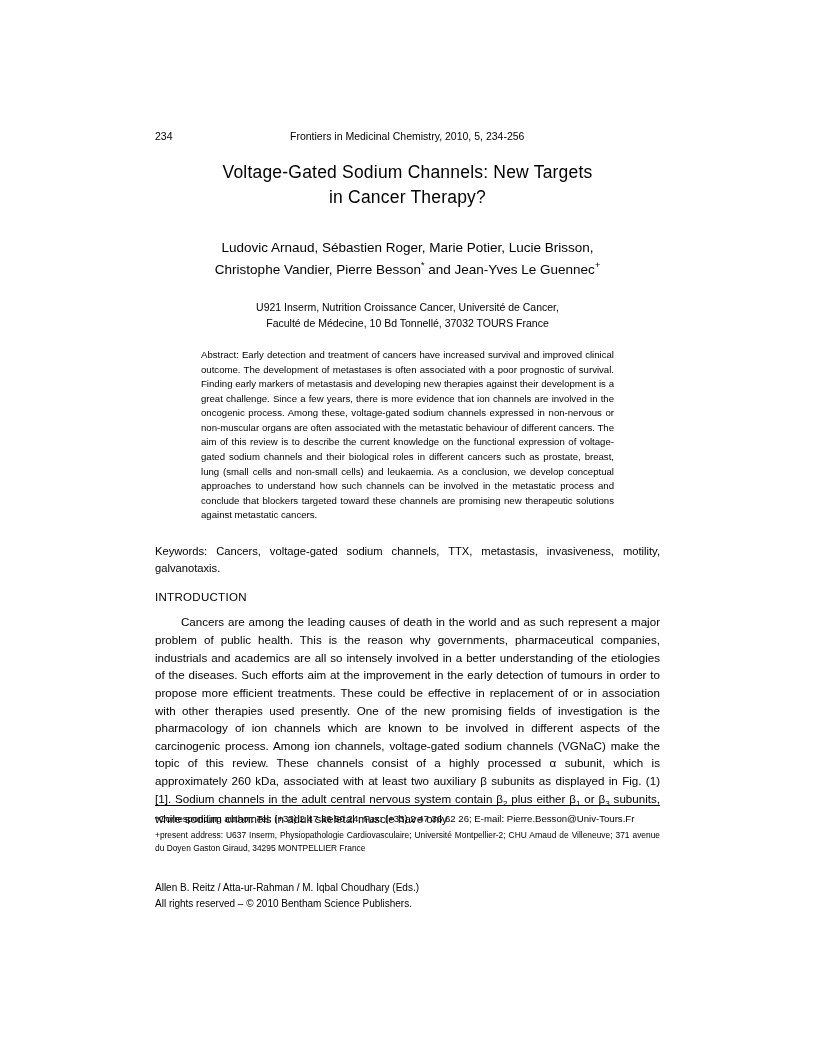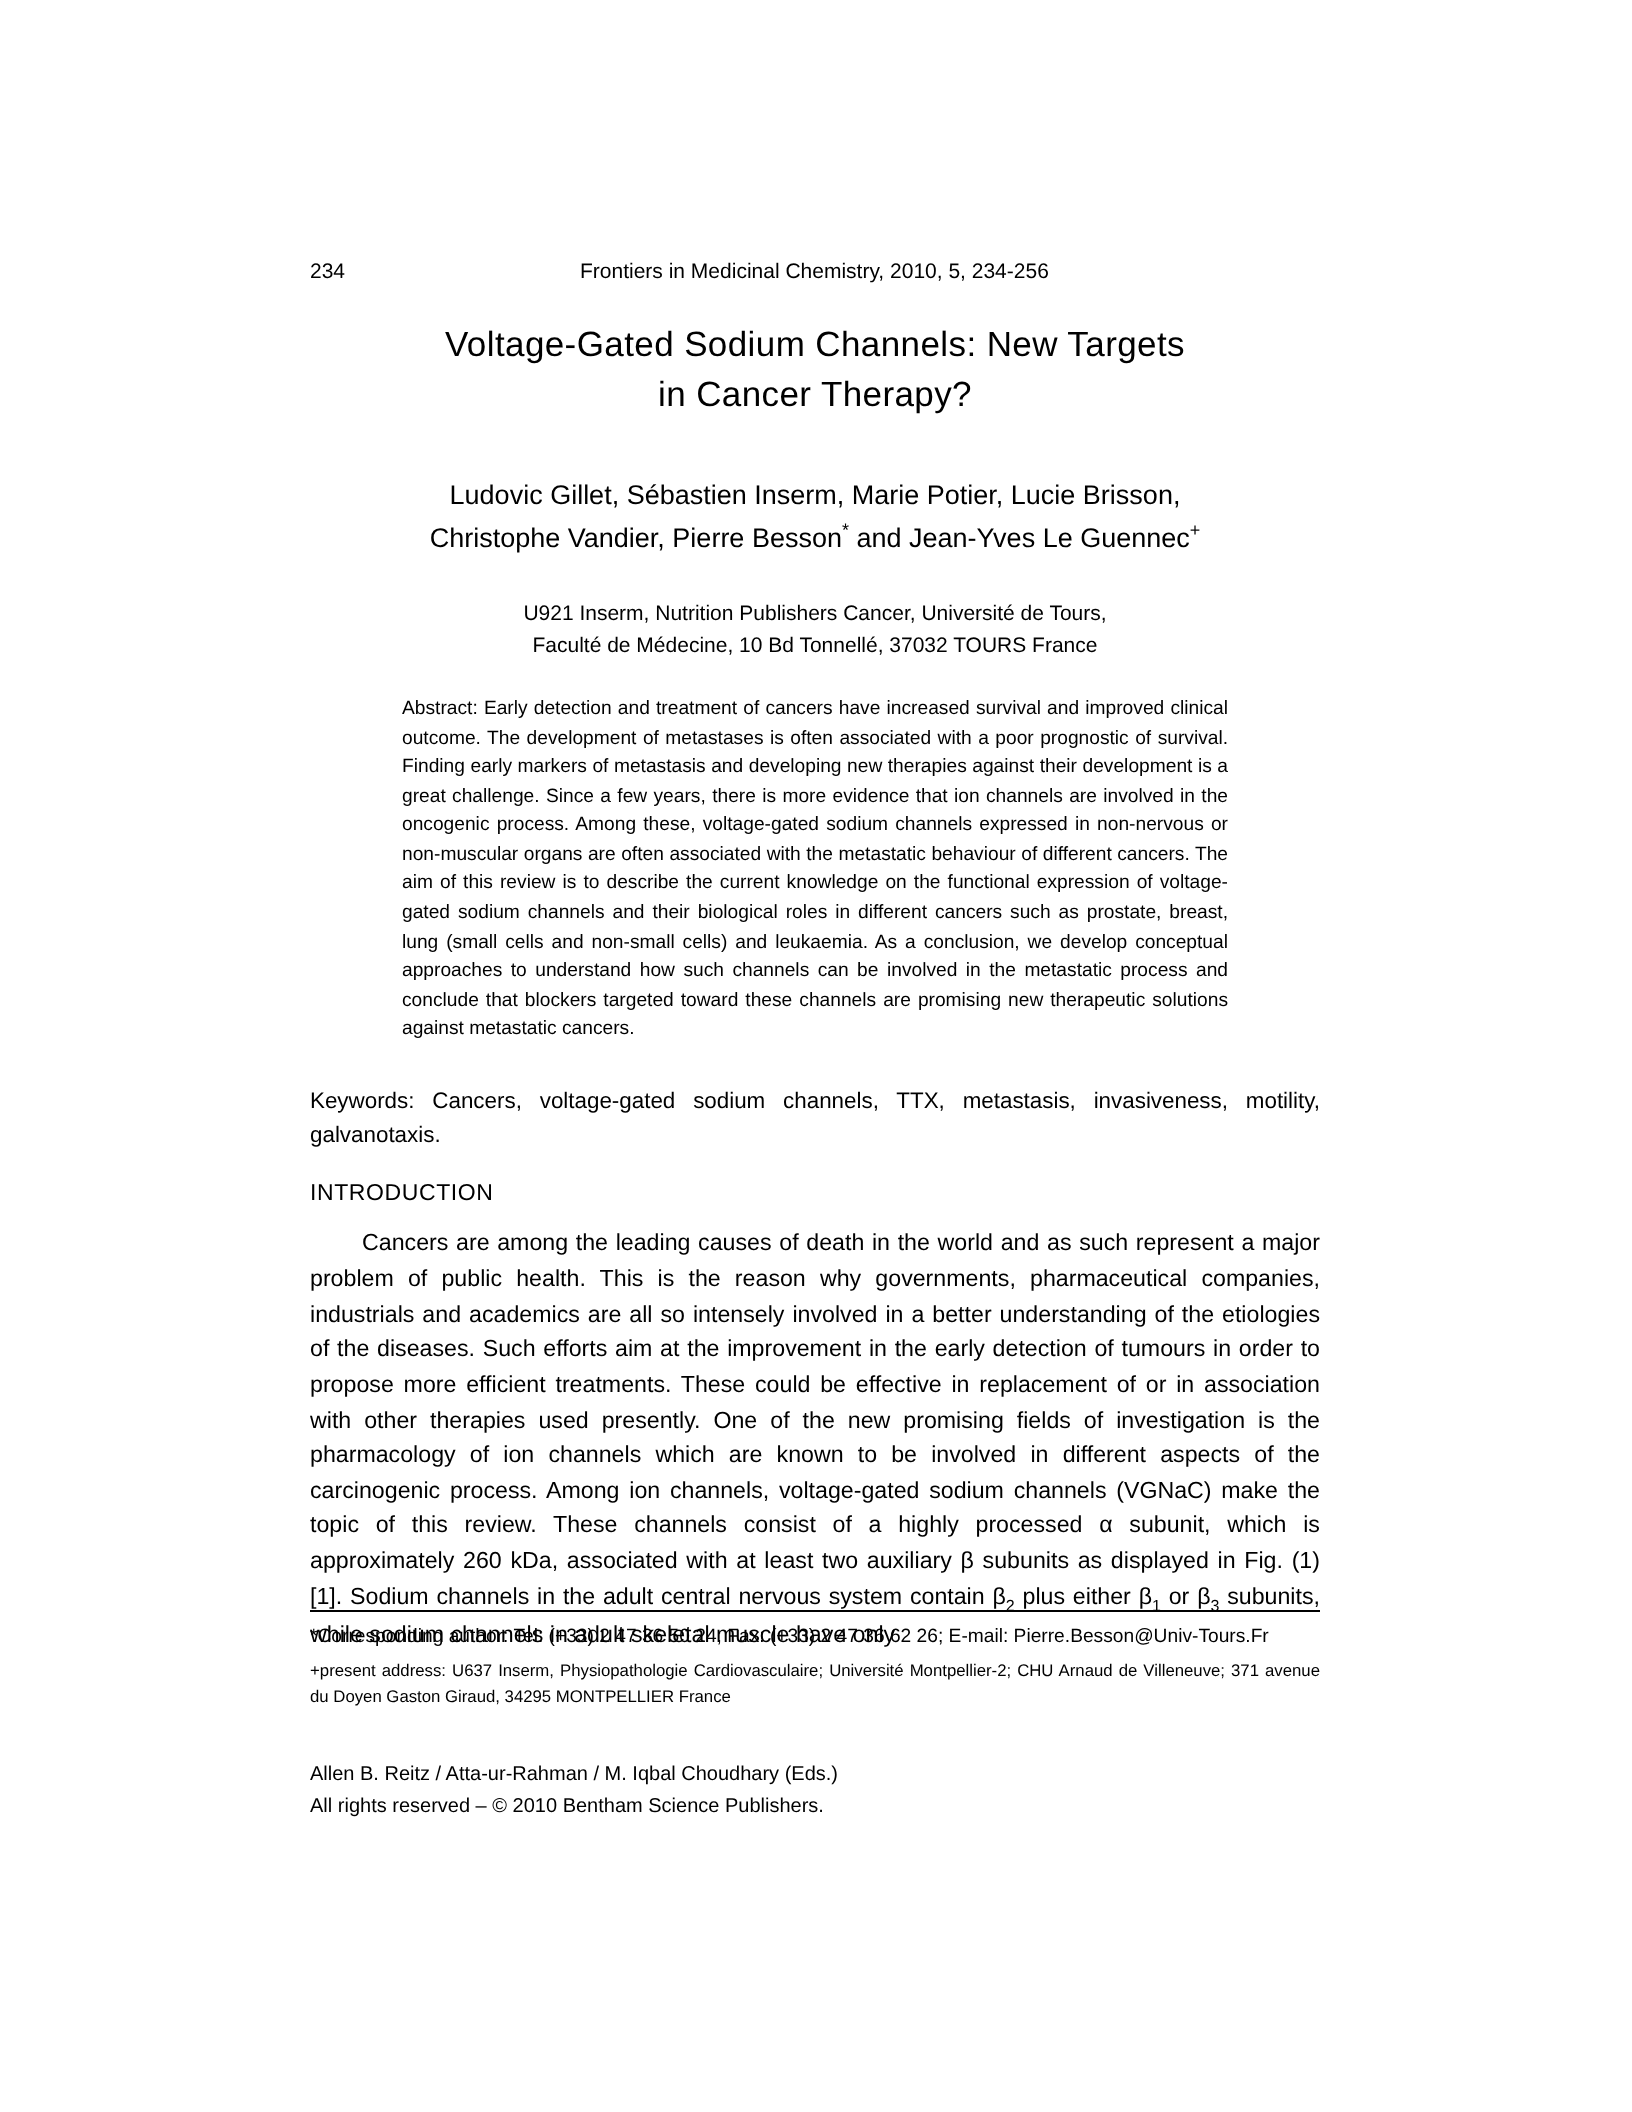--- a/index.html
+++ b/index.html
@@ -160,26 +160,26 @@
       <span class="folio">234</span>
       <span class="journal">Frontiers in Medicinal Chemistry, 2010, 5, 234-256</span>
     </div>
 
     <h1 class="title">
       <span>Voltage-Gated Sodium Channels: New Targets</span><br>
       <span>in Cancer Therapy?</span>
     </h1>
 
     <div class="authors">
-      <span>Ludovic Gillet, Sébastien Inserm, Marie Potier, Lucie Brisson,</span><br>
+      <span>Ludovic Arnaud, Sébastien Roger, Marie Potier, Lucie Brisson,</span><br>
       <span>Christophe Vandier, Pierre Besson</span><sup>*</sup><span> and Jean-Yves Le Guennec</span><sup>+</sup>
     </div>
 
     <div class="affiliation">
-      <span>U921 Inserm, Nutrition Publishers Cancer, Université de Tours,</span><br>
+      <span>U921 Inserm, Nutrition Croissance Cancer, Université de Cancer,</span><br>
       <span>Faculté de Médecine, 10 Bd Tonnellé, 37032 TOURS France</span>
     </div>
 
     <div class="abstract">
       <span class="lead">Abstract:</span><span> Early detection and treatment of cancers have increased survival and improved clinical outcome. The development of metastases is often associated with a poor prognostic of survival. Finding early markers of metastasis and developing new therapies against their development is a great challenge. Since a few years, there is more evidence that ion channels are involved in the oncogenic process. Among these, voltage-gated sodium channels expressed in non-nervous or non-muscular organs are often associated with the metastatic behaviour of different cancers. The aim of this review is to describe the current knowledge on the functional expression of voltage-gated sodium channels and their biological roles in different cancers such as prostate, breast, lung (small cells and non-small cells) and leukaemia. As a conclusion, we develop conceptual approaches to understand how such channels can be involved in the metastatic process and conclude that blockers targeted toward these channels are promising new therapeutic solutions against metastatic cancers.</span>
     </div>
 
     <div class="keywords">
       <span>Keywords:</span><span> Cancers, voltage-gated sodium channels, TTX, metastasis, invasiveness, motility, galvanotaxis.</span>
     </div>

